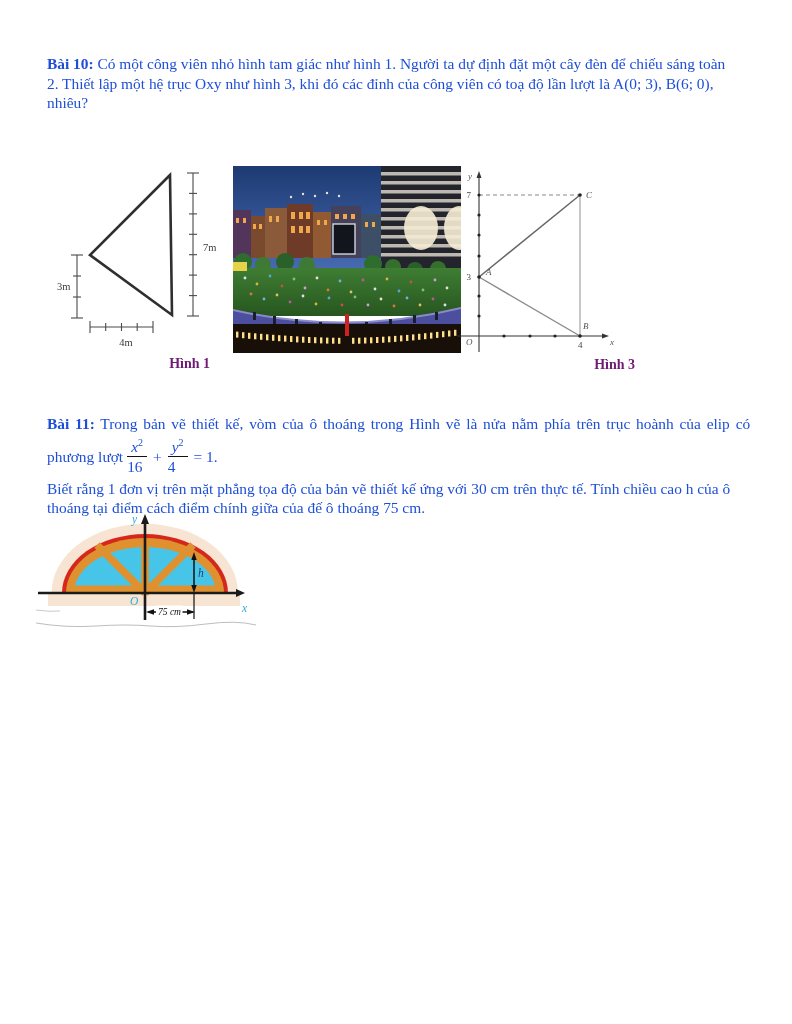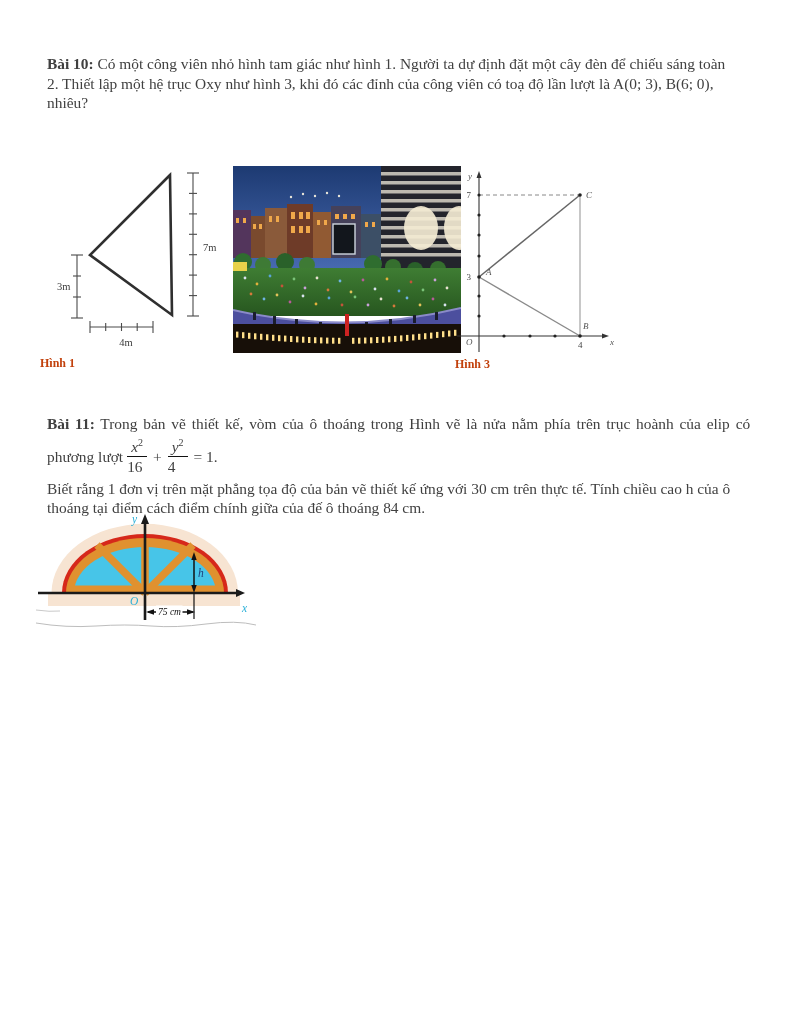--- a/index.html
+++ b/index.html
@@ -1,22 +1,22 @@
 <!DOCTYPE html>
 <html><head>
 <meta charset="utf-8">
 <style>
   html,body{margin:0;padding:0;}
   body{width:792px;height:1024px;background:#ffffff;position:relative;overflow:hidden;
        font-family:"Liberation Serif","DejaVu Serif",serif;color:#111;}
   .page{position:absolute;inset:0;background:#fff;}
-  .para{position:absolute;font-size:15.4px;line-height:19.7px;color:#404040;}
+  .para{position:absolute;font-size:15.4px;line-height:19.7px;color:#1d4ed8;}
   .para .ln{white-space:nowrap;}
   .b{font-weight:bold;}
-  .caption{position:absolute;font-size:12px;font-weight:bold;text-align:left;color:#c2410c;}
+  .caption{position:absolute;font-size:14px;font-weight:bold;text-align:right;color:#701a75;}
   
   .formula-row{display:flex;align-items:center;height:44px;margin-top:1px;}
   .frac{display:inline-flex;flex-direction:column;align-items:flex-start;margin:0 4px;line-height:1;}
   .frac .num{padding:0 4px 2px 4px;border-bottom:1.2px solid #111;font-style:italic;}
   .frac .den{padding-top:2px;}
   .frac sup{font-size:10px;font-style:normal;vertical-align:super;line-height:0;}
   .mop{margin:0 2px;font-size:15.4px;}
   svg text{font-family:"Liberation Serif","DejaVu Serif",serif;}
 </style>
 </head>
@@ -296,21 +296,21 @@
         <span class="den">16</span>
       </span>
       <span class="mop">+</span>
       <span class="frac">
         <span class="num"><span>y</span><sup>2</sup></span>
         <span class="den">4</span>
       </span>
       <span class="mop">= 1.</span>
     </div>
     <div class="ln">Biết rằng 1 đơn vị trên mặt phẳng tọa độ của bản vẽ thiết kế ứng với 30 cm trên thực tế. Tính chiều cao h của ô</div>
-    <div class="ln">thoáng tại điểm cách điểm chính giữa của đế ô thoáng 84 cm.</div>
+    <div class="ln">thoáng tại điểm cách điểm chính giữa của đế ô thoáng 75 cm.</div>
   </div>
 
   <svg style="position:absolute;left:36px;top:513px;" width="225" height="120" viewBox="0 0 225 120">
 
     <path d="M15.5,80 A93,69 0 0 1 202,80 Z" fill="#f7e4d2"></path>
     <rect x="12" y="80" width="192" height="13" fill="#f7e4d2"></rect>
 
     <path d="M26,80 A83,59 0 0 1 192,80 Z" fill="#d6281a"></path>
 
     <path d="M30,80 A79,55 0 0 1 188,80 Z" fill="#e0912f"></path>

